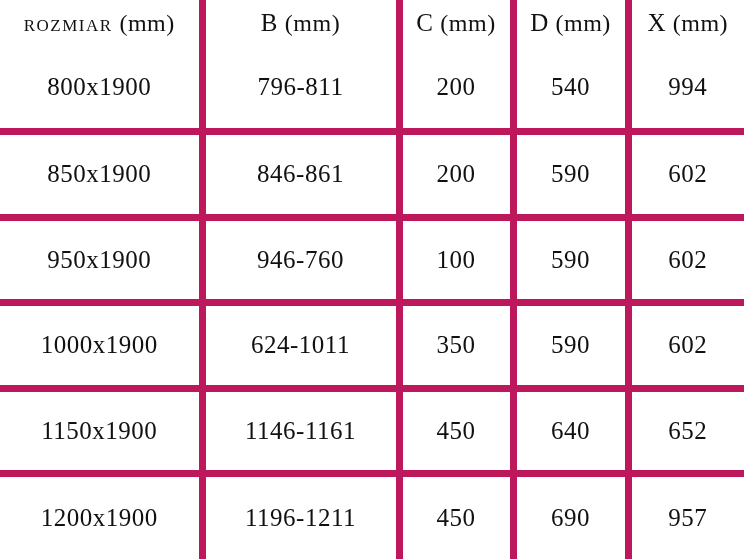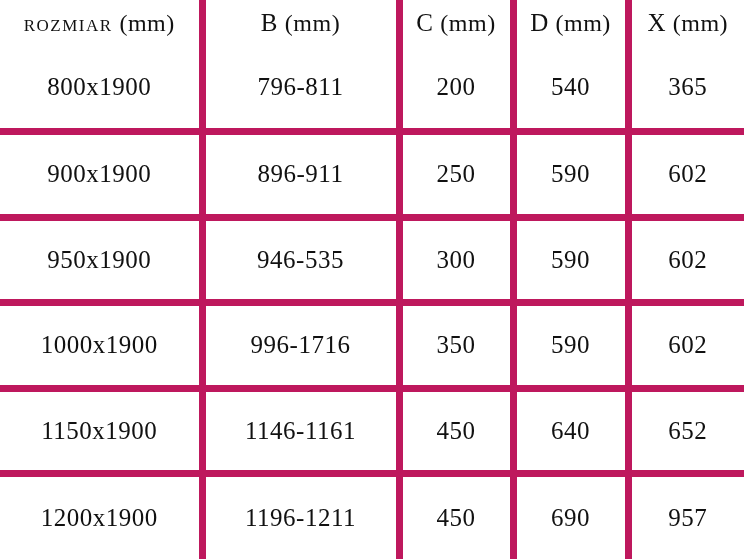--- a/index.html
+++ b/index.html
@@ -83,39 +83,39 @@
         <span class="hdr-unit">(mm)</span>
       </th>
     </tr>
   </thead>
   <tbody>
     <tr>
       <td>800x1900</td>
       <td>796-811</td>
       <td>200</td>
       <td>540</td>
-      <td>365</td>
+      <td>994</td>
     </tr>
     <tr>
-      <td>900x1900</td>
-      <td>896-911</td>
-      <td>250</td>
+      <td>850x1900</td>
+      <td>846-861</td>
+      <td>200</td>
       <td>590</td>
       <td>602</td>
     </tr>
     <tr>
       <td>950x1900</td>
-      <td>946-535</td>
-      <td>300</td>
+      <td>946-760</td>
+      <td>100</td>
       <td>590</td>
       <td>602</td>
     </tr>
     <tr>
       <td>1000x1900</td>
-      <td>996-1716</td>
+      <td>624-1011</td>
       <td>350</td>
       <td>590</td>
       <td>602</td>
     </tr>
     <tr>
       <td>1150x1900</td>
       <td>1146-1161</td>
       <td>450</td>
       <td>640</td>
       <td>652</td>

